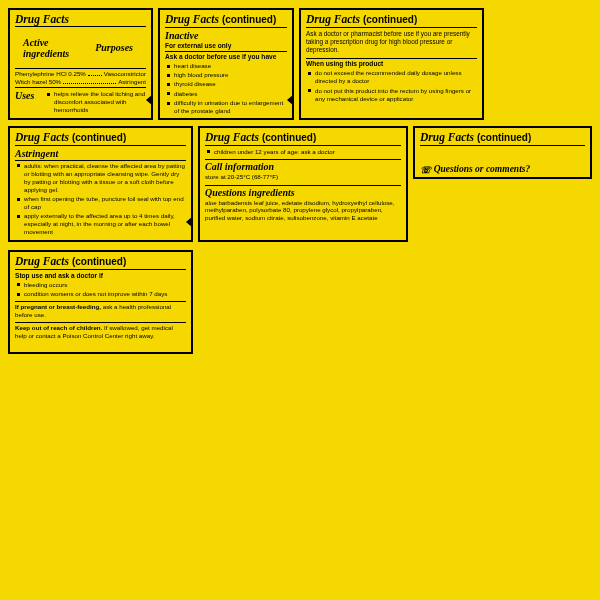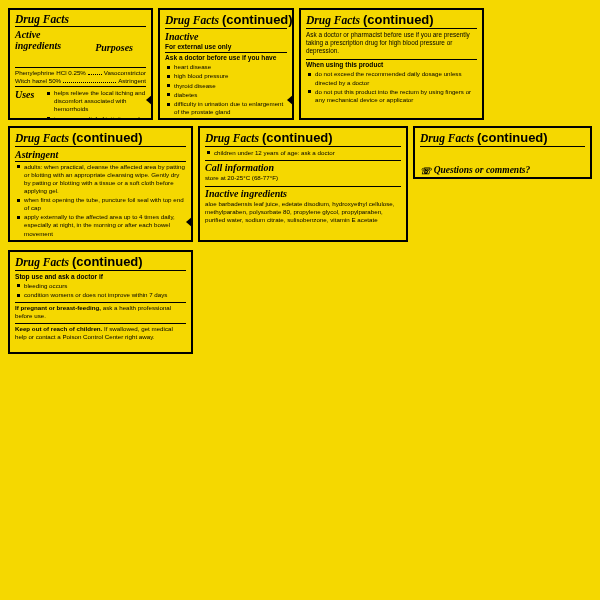--- a/index.html
+++ b/index.html
@@ -33,21 +33,21 @@
     font-weight: bold;
     font-style: italic;
     font-family: "Liberation Serif", serif;
     line-height: 1.05;
     margin-bottom: 1px;
     white-space: nowrap;
   }
   .dfhead .cont {
     font-style: normal;
     font-weight: bold;
-    font-size: 13px;
+    font-size: 10px;
     font-family: "Liberation Sans", sans-serif;
   }
   .rule {
     border-top: 1.5px solid #000;
     margin: 1px 0 2px 0;
   }
   .rule-thin {
     border-top: 1px solid #000;
     margin: 1px 0 1px 0;
   }
@@ -130,21 +130,21 @@
 <body>
 
 <div class="page">
 
   <div class="panel" style="left:8px; top:8px; width:145px; height:112px;">
     <div class="dfhead">
       <span>Drug Facts</span>
     </div>
     <div class="rule"></div>
     <div class="row">
-      <div class="sechead" style="margin:0;">Active ingredients</div>
+      <div class="sechead" style="margin:8px;">Active ingredients</div>
       <div class="sechead" style="margin:13px;">Purposes</div>
     </div>
     <div class="rule-thin"></div>
     <div class="row">
       <span>Phenylephrine HCl 0.25%</span>
       <span class="dotted"></span>
       <span>Vasoconstrictor</span>
     </div>
     <div class="row">
       <span>Witch hazel 50%</span>
@@ -221,21 +221,21 @@
       <span class="cont">(continued)</span>
     </div>
     <div class="rule"></div>
     <ul class="bul">
       <li>children under 12 years of age: ask a doctor</li>
     </ul>
     <div class="rule-thin" style="margin-top:3px;"></div>
     <div class="sechead">Call information</div>
     <div class="txt">store at 20-25°C (68-77°F)</div>
     <div class="rule-thin" style="margin-top:4px;"></div>
-    <div class="sechead">Inactive ingredients</div>
+    <div class="sechead">Questions ingredients</div>
     <div class="txt">aloe barbadensis leaf juice, edetate disodium, hydroxyethyl cellulose, methylparaben, polysorbate 80, propylene glycol, propylparaben, purified water, sodium citrate, sulisobenzone, vitamin E acetate</div>
   </div>
 
   <div class="panel" style="left:413px; top:126px; width:179px; height:53px;">
     <div class="dfhead">
       <span>Drug Facts</span>
       <span class="cont">(continued)</span>
     </div>
     <div class="rule"></div>
     <div class="qhead">

